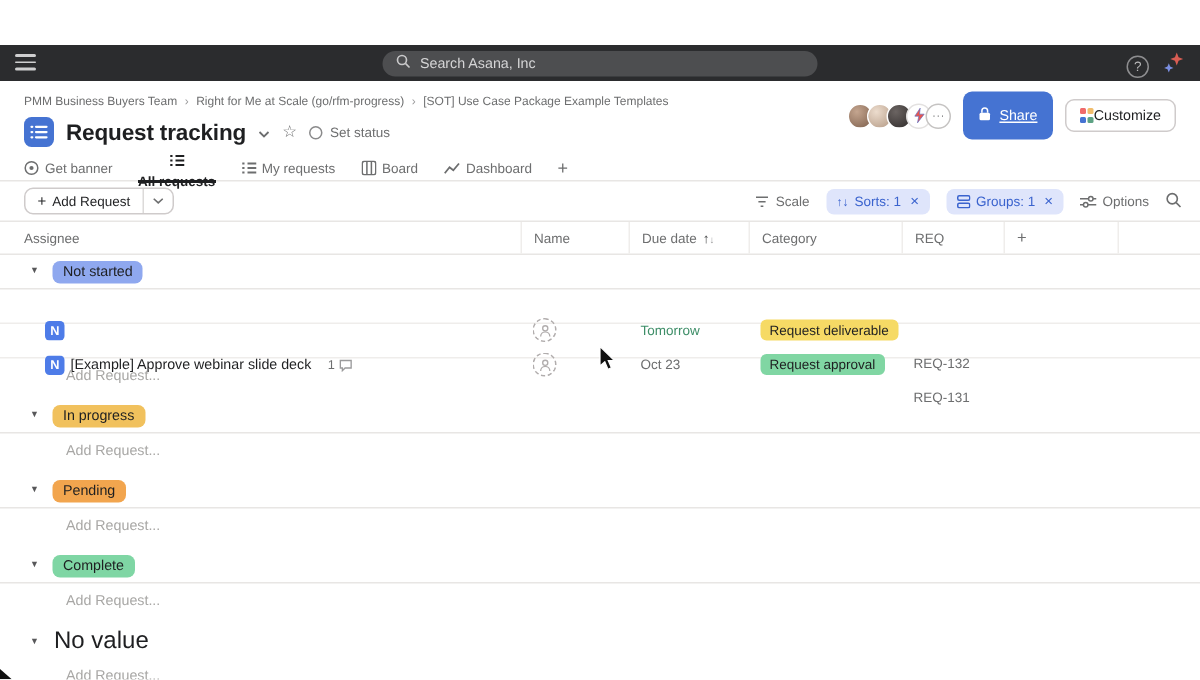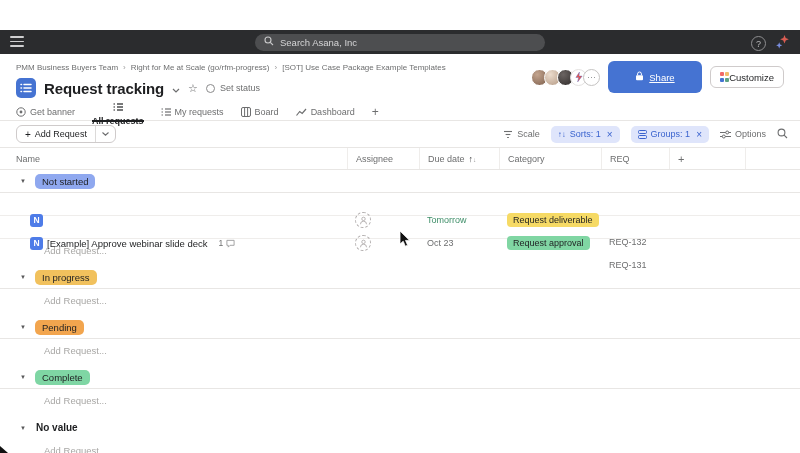--- a/index.html
+++ b/index.html
@@ -31,21 +31,21 @@
   .avatar { width:17px; height:17px; border-radius:50%; border:1.5px solid #fff; margin-left:-4px; }
   .avatar:first-child { margin-left:0; }
   .av1 { background:radial-gradient(circle at 35% 30%, #c4a58f, #7d5f4c); }
   .av2 { background:radial-gradient(circle at 35% 30%, #ecdccd, #b49a85); }
   .av3 { background:radial-gradient(circle at 35% 30%, #6b6462, #2f2b2a); }
   .av4 { background:#fff; border:1px solid #e3e1e0; display:flex; align-items:center; justify-content:center; }
   .avatar-more { width:17px; height:17px; border-radius:50%; background:#fff; border:1px solid #c5c3c2;
     margin-left:-4px; display:flex; align-items:center; justify-content:center;
     font-size:7px; color:#6d6e6f; letter-spacing:.5px; }
   .share-btn { background:#4573d2; color:#fff; border:none; border-radius:6px; height:32px;
-    padding:0 27px; font-size:9.5px; display:flex; align-items:center; gap:5px; font-family:inherit; cursor:pointer;text-decoration:underline; }
+    padding:0 10px; font-size:9.5px; display:flex; align-items:center; gap:5px; font-family:inherit; cursor:pointer;text-decoration:underline; }
   .customize-btn { background:#fff; border:1px solid #cfcbcb; border-radius:6px; height:22px;
     padding:0 9px; font-size:9.5px; display:flex; align-items:center; gap:0; font-family:inherit; cursor:pointer; color:#1e1f21; }
   .customize-ic { display:grid; grid-template-columns:4px 4px; grid-gap:1.5px; }
   .customize-ic i { width:4px; height:4px; border-radius:1px; display:block; }
   .title-row { display:flex; align-items:center; gap:8px; margin-top:6px; height:20px; }
   .project-icon { width:20px; height:20px; background:#4573d2; border-radius:5px;
     display:flex; align-items:center; justify-content:center; }
   .page-title { font-size:15px; font-weight:700; letter-spacing:-.1px; }
   .star-icon { color:#6d6e6f; font-size:11px; line-height:1; cursor:pointer; }
   .set-status { display:flex; align-items:center; gap:5px; color:#6d6e6f; font-size:9px; cursor:pointer; }
@@ -79,21 +79,21 @@
   .sort-ind small { font-size:6.5px; color:#9b9b9c; }
   .th-add { font-size:11px; color:#6d6e6f; }
   
   .group { margin-top:0; }
   .group + .group { margin-top:4px; }
   .section-row { height:23px; display:flex; align-items:center; padding-left:20px; gap:7px;
     border-bottom:1px solid #e8e6e4; }
   .section-row.no-border { border-bottom:none; }
   .collapse-tri { font-size:6px; color:#58585a; width:8px; cursor:pointer; }
   .section-badge { font-size:9.5px; color:#1e1f21; padding:2px 7px; border-radius:5px; cursor:pointer; }
-  .section-badge.plain { background:none !important; font-weight:700; font-size:10px; padding-left:1px; }
+  .section-badge.plain { background:none !important; font-weight:400; font-size:16px; padding-left:1px; }
   .task-row { height:23px; align-items:center; border-bottom:1px solid #efedeb; font-size:9.5px; cursor:pointer; }
   .cell-name { display:flex; align-items:center; gap:4px; padding-left:30px; overflow:hidden; white-space:nowrap; }
   .n-badge { flex:none; width:13px; height:13px; background:#4e7ce8; border-radius:3px; color:#fff;
     font-size:8.5px; font-weight:700; display:flex; align-items:center; justify-content:center; }
   .task-title { color:#1e1f21; }
   .comment-count { display:flex; align-items:center; gap:3px; color:#6d6e6f; font-size:8.5px; margin-left:7px; }
   .cell-assignee { padding-left:8px; }
   .dashed-avatar { width:16px; height:16px; border:1px dashed #b1adad; border-radius:50%;
     display:flex; align-items:center; justify-content:center; color:#b1adad; }
   .cell-due { padding-left:8px; font-size:9px; }
@@ -306,24 +306,24 @@
       <svg width="11" height="11" viewBox="0 0 11 11">
           <circle cx="4.5" cy="4.5" r="3.4" fill="none" stroke="#6d6e6f" stroke-width="1.1"></circle>
           <line x1="7.1" y1="7.1" x2="10" y2="10" stroke="#6d6e6f" stroke-width="1.1"></line>
         </svg>
     </span>
   </div>
 </div>
 
 <div class="thead grid-cols">
   <div>
+      <span>Assignee</span>
+    </div>
+  <div>
       <span>Name</span>
-    </div>
-  <div>
-      <span>Assignee</span>
     </div>
   <div>
     <span>Due date</span>
     <span class="sort-ind"><span>↑</span><small>↓</small></span>
   </div>
   <div>
       <span>Category</span>
     </div>
   <div>
       <span>REQ</span>

